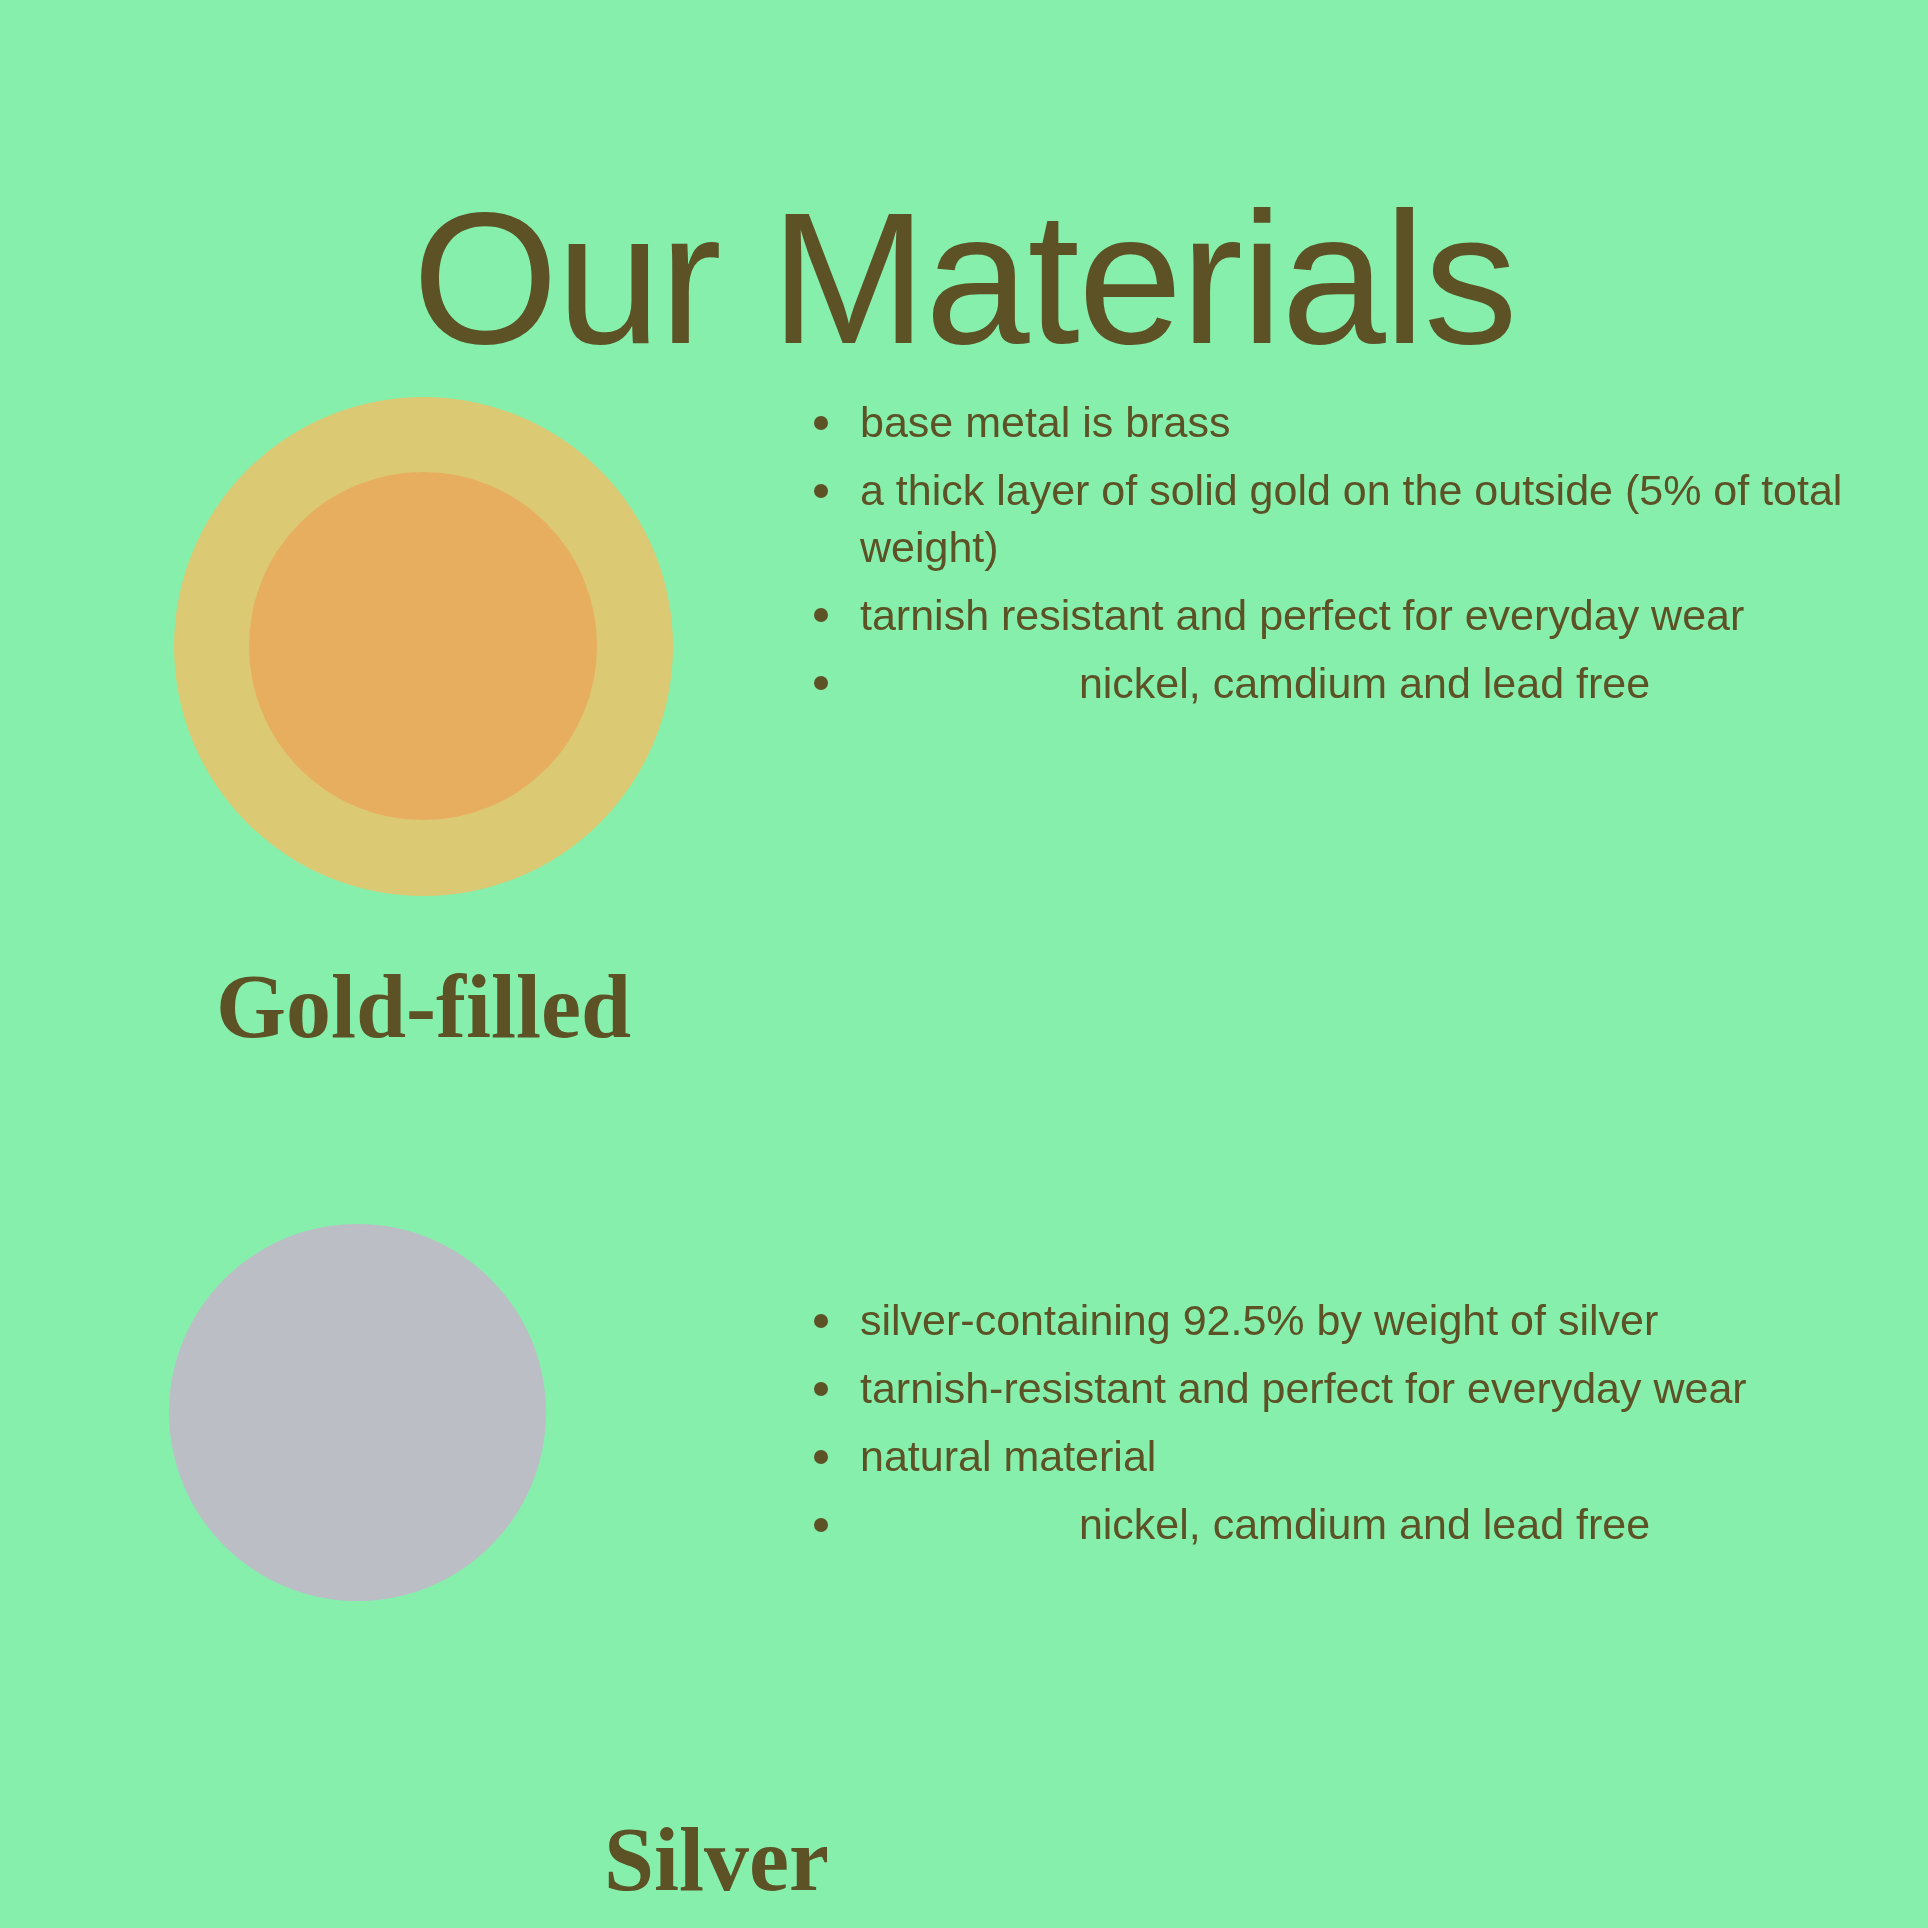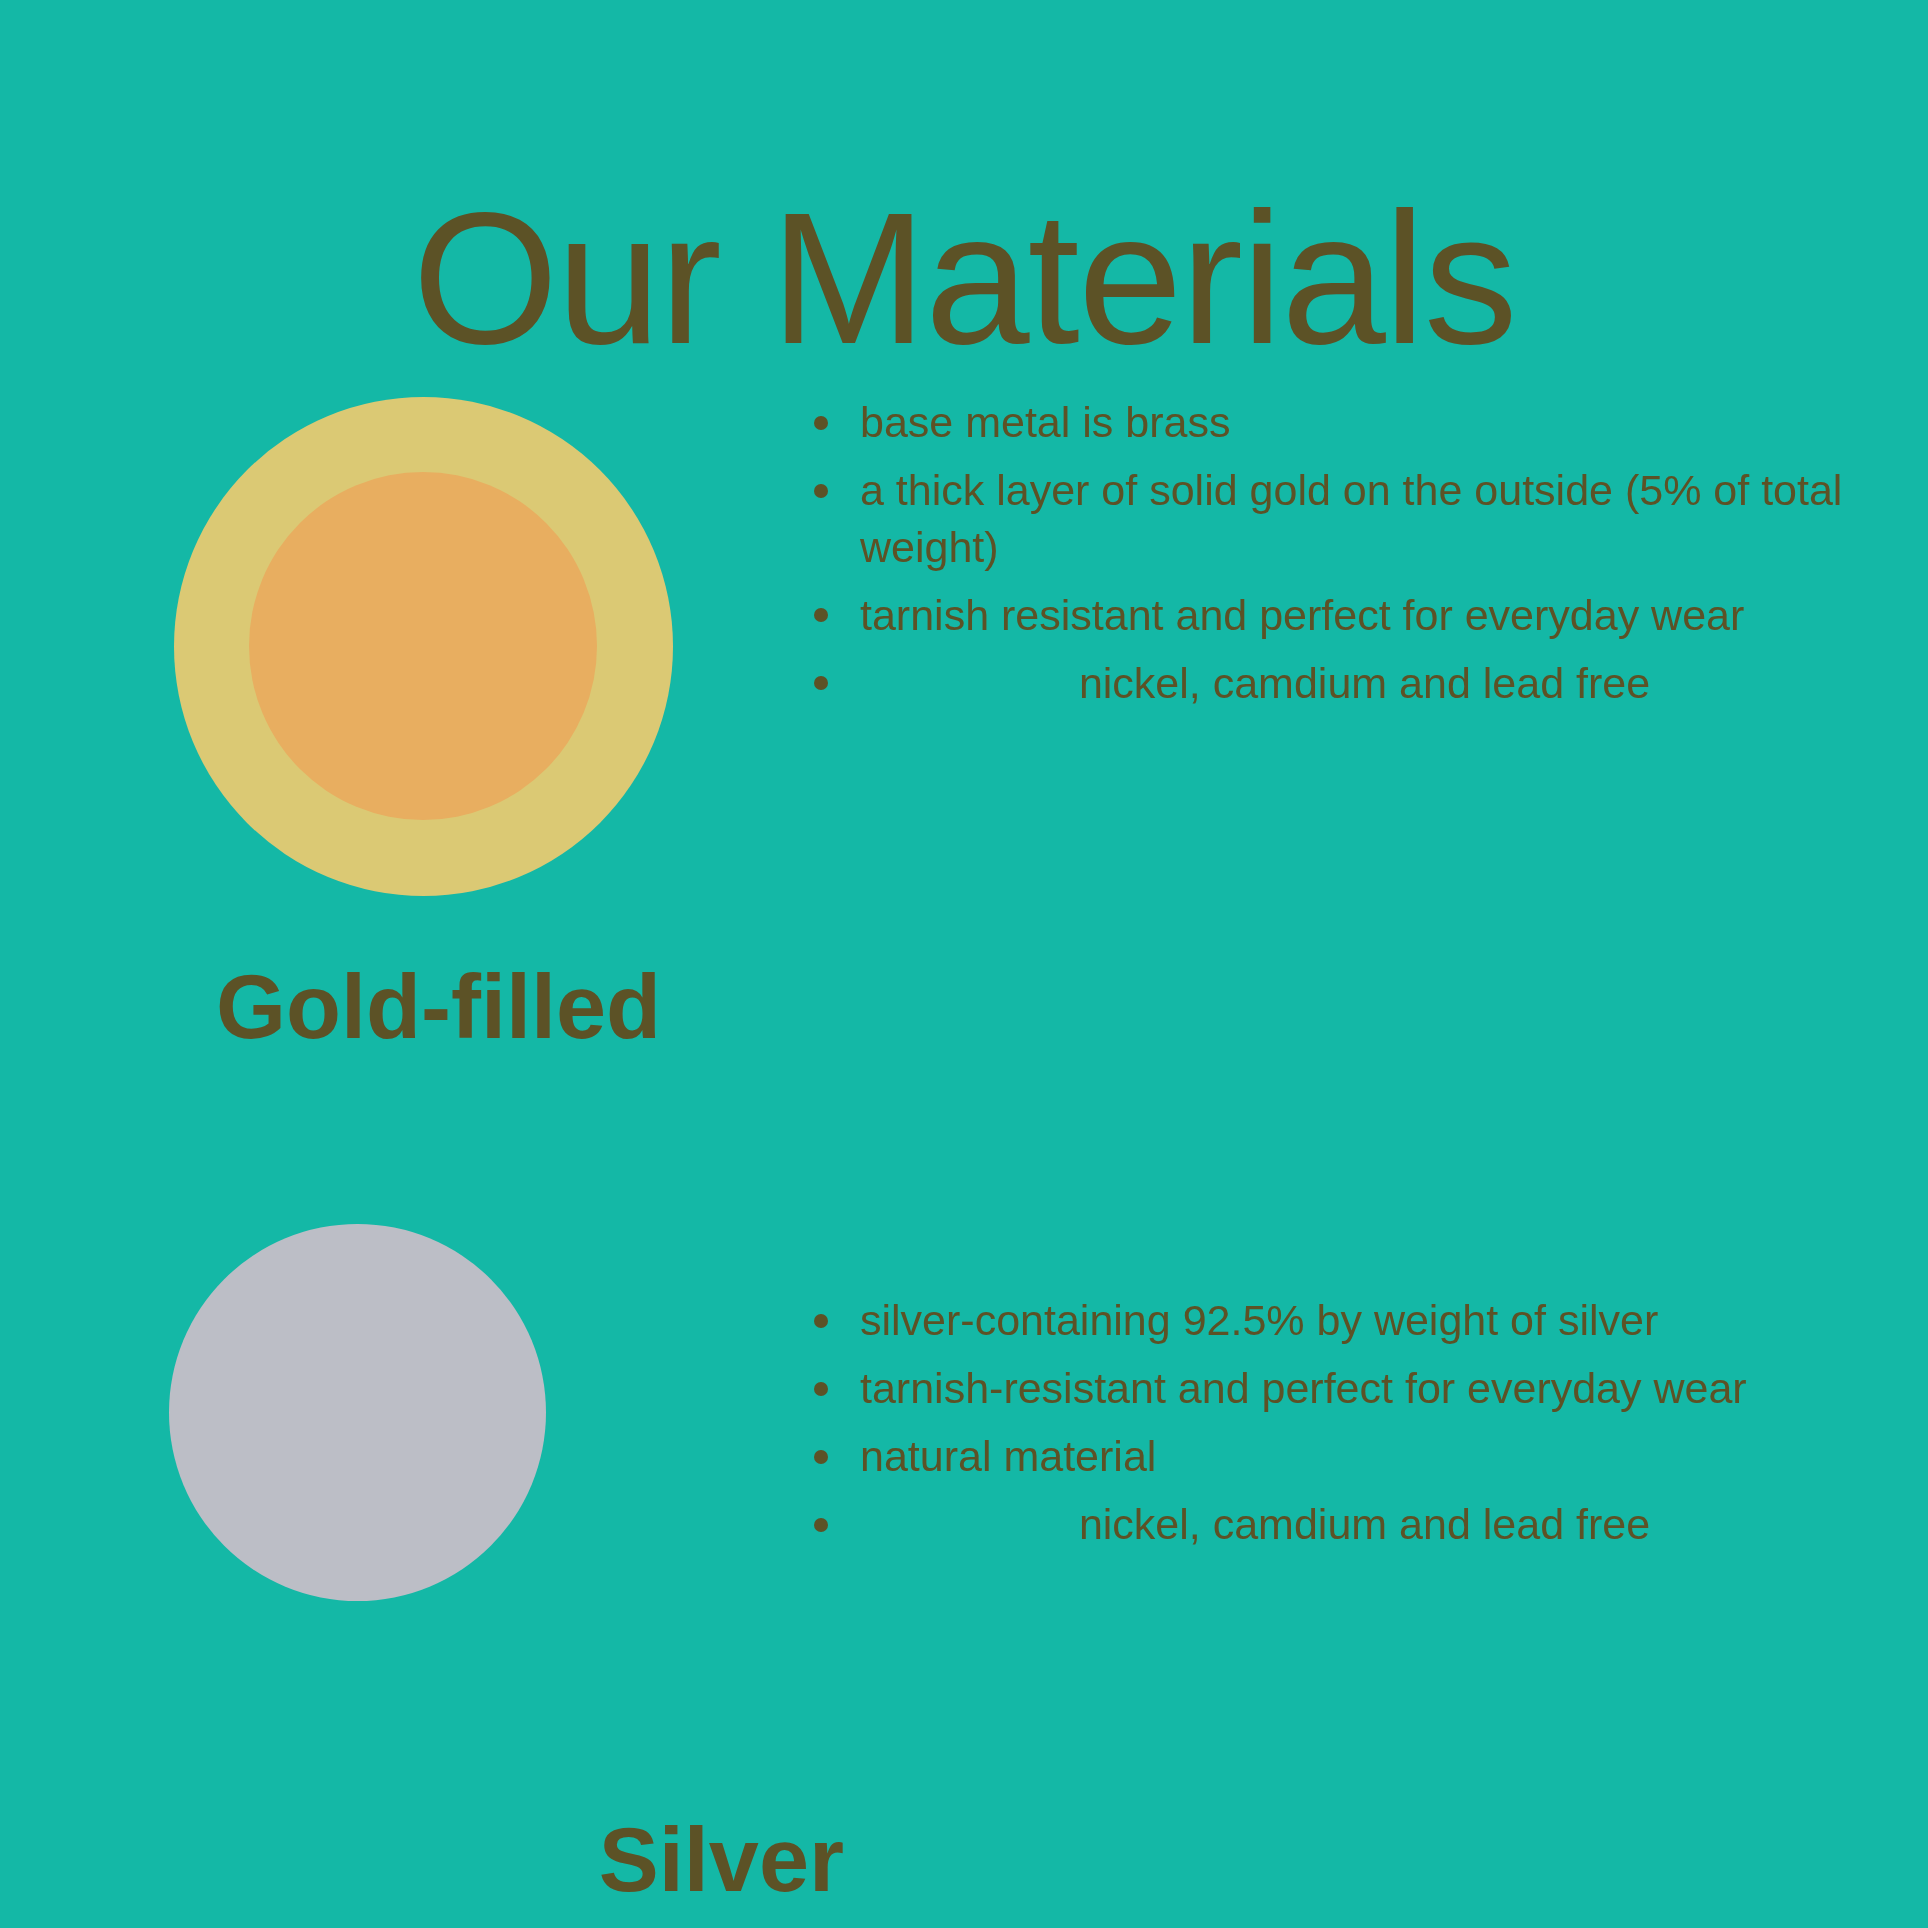--- a/index.html
+++ b/index.html
@@ -12,21 +12,21 @@
     background: #F4EFDB;
     font-family: "Liberation Sans", sans-serif;
     overflow: hidden;
     position: relative;
   }
 
   #page {
     position: relative;
     width: 1928px;
     height: 1928px;
-    background: #14b8a6;
+    background: #86efac;
   }
 
   
   .page-title {
     position: absolute;
     left: 0;
     top: 58px;
     width: 1928px;
     text-align: center;
     font-family: "Liberation Sans", sans-serif;
@@ -80,28 +80,27 @@
     left: 0;
     top: 0;
     width: 377px;
     height: 377px;
     background: #BCBEC6;
   }
 
   
   .material-label {
     position: absolute;
-    font-family: Liberation Sans, sans-serif;
+    font-family: Liberation Serif, serif;
     font-weight: bold;
     font-size: 90px;
     line-height: 1.0;
     color: #5C5226;
     white-space: nowrap;
     text-align: center;
-    padding-left: 15px;
   }
   #gold-label {
     left: 0px;
     top: 962px;
     width: 847px;
     text-align: center;
   }
   #silver-label {
     left: 0px;
     top: 1815px;

